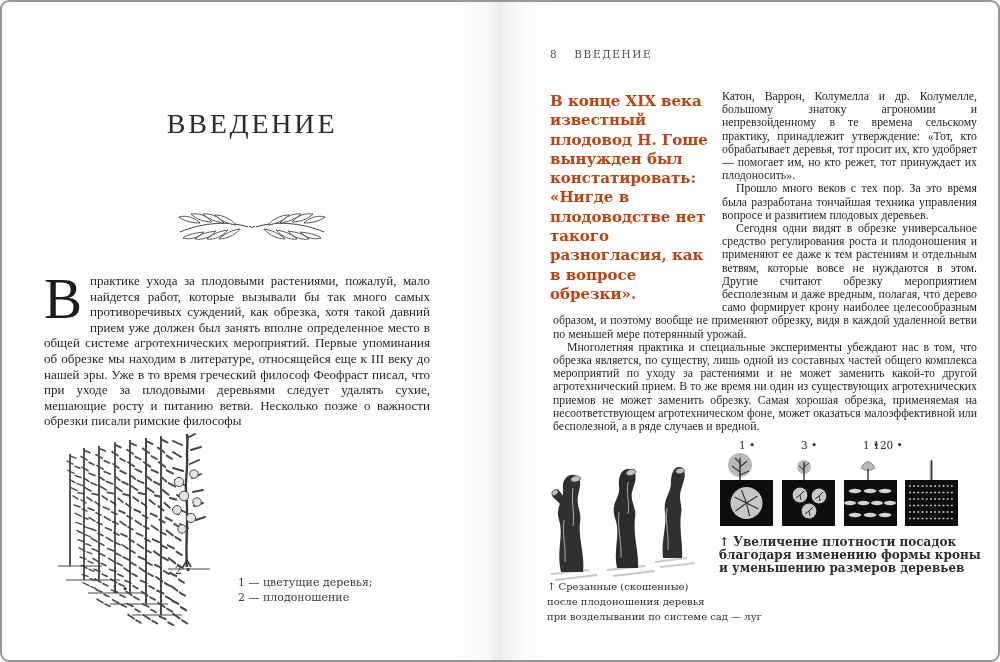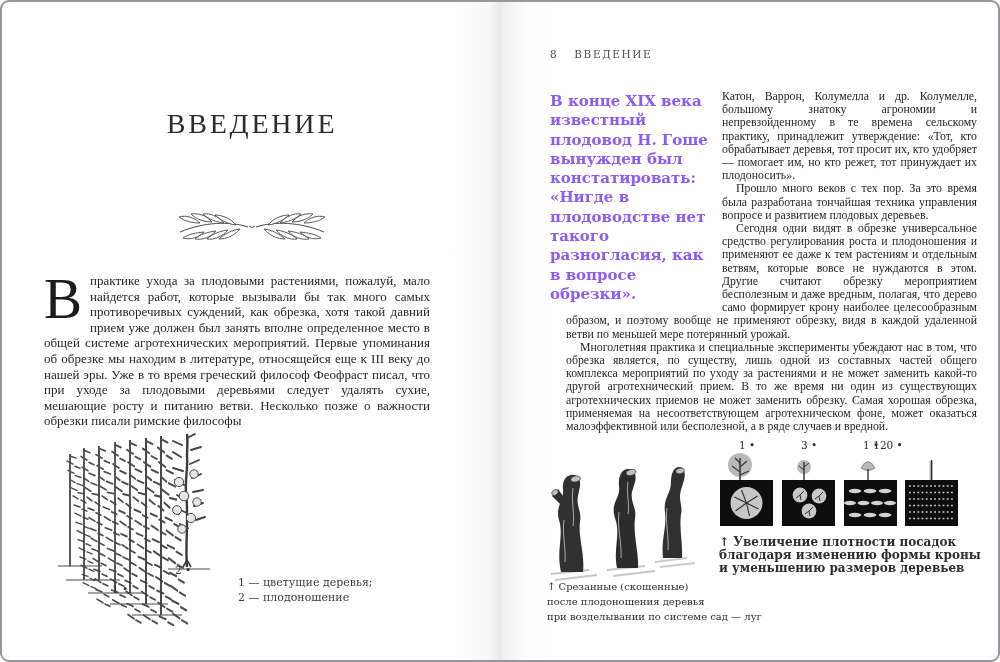--- a/index.html
+++ b/index.html
@@ -40,24 +40,24 @@
   .pre{white-space:pre-line;}
   
   .running-head{
     position:absolute;left:548px;top:46px;display:flex;gap:16px;
     font-family:"DejaVu Serif",serif;font-size:10.5px;letter-spacing:1.6px;color:#4e4e4e;
   }
   .right-body{position:absolute;left:548px;top:88px;width:427px;}
   .lead-quote{
     float:left;width:162px;margin:2px 10px 4px 0;
     font-family:"DejaVu Serif",serif;font-weight:bold;
-    font-size:15px;line-height:19.3px;color:#8b5cf6;
+    font-size:15px;line-height:19.3px;color:#c2410c;
   }
   .right-body p{
-    margin:0 0 0 16px;font-size:11.8px;line-height:13.2px;color:#262626;text-align:justify;
+    margin:0 0 0 3px;font-size:11.8px;line-height:13.2px;color:#262626;text-align:justify;
   }
   .right-body p + p{text-indent:14px;}
   .stumps{position:absolute;left:543px;top:430px;}
   .density{position:absolute;left:714px;top:450px;}
   .density-label{
     position:absolute;top:437px;width:48px;text-align:center;
     font-family:"DejaVu Serif",serif;font-size:10.5px;color:#2f2f2f;
   }
   .dl-0{left:721px;}.dl-1{left:783px;}.dl-2{left:845px;}.dl-3{left:862px;}
   .density-caption{position:absolute;left:717px;top:534px;width:270px;

